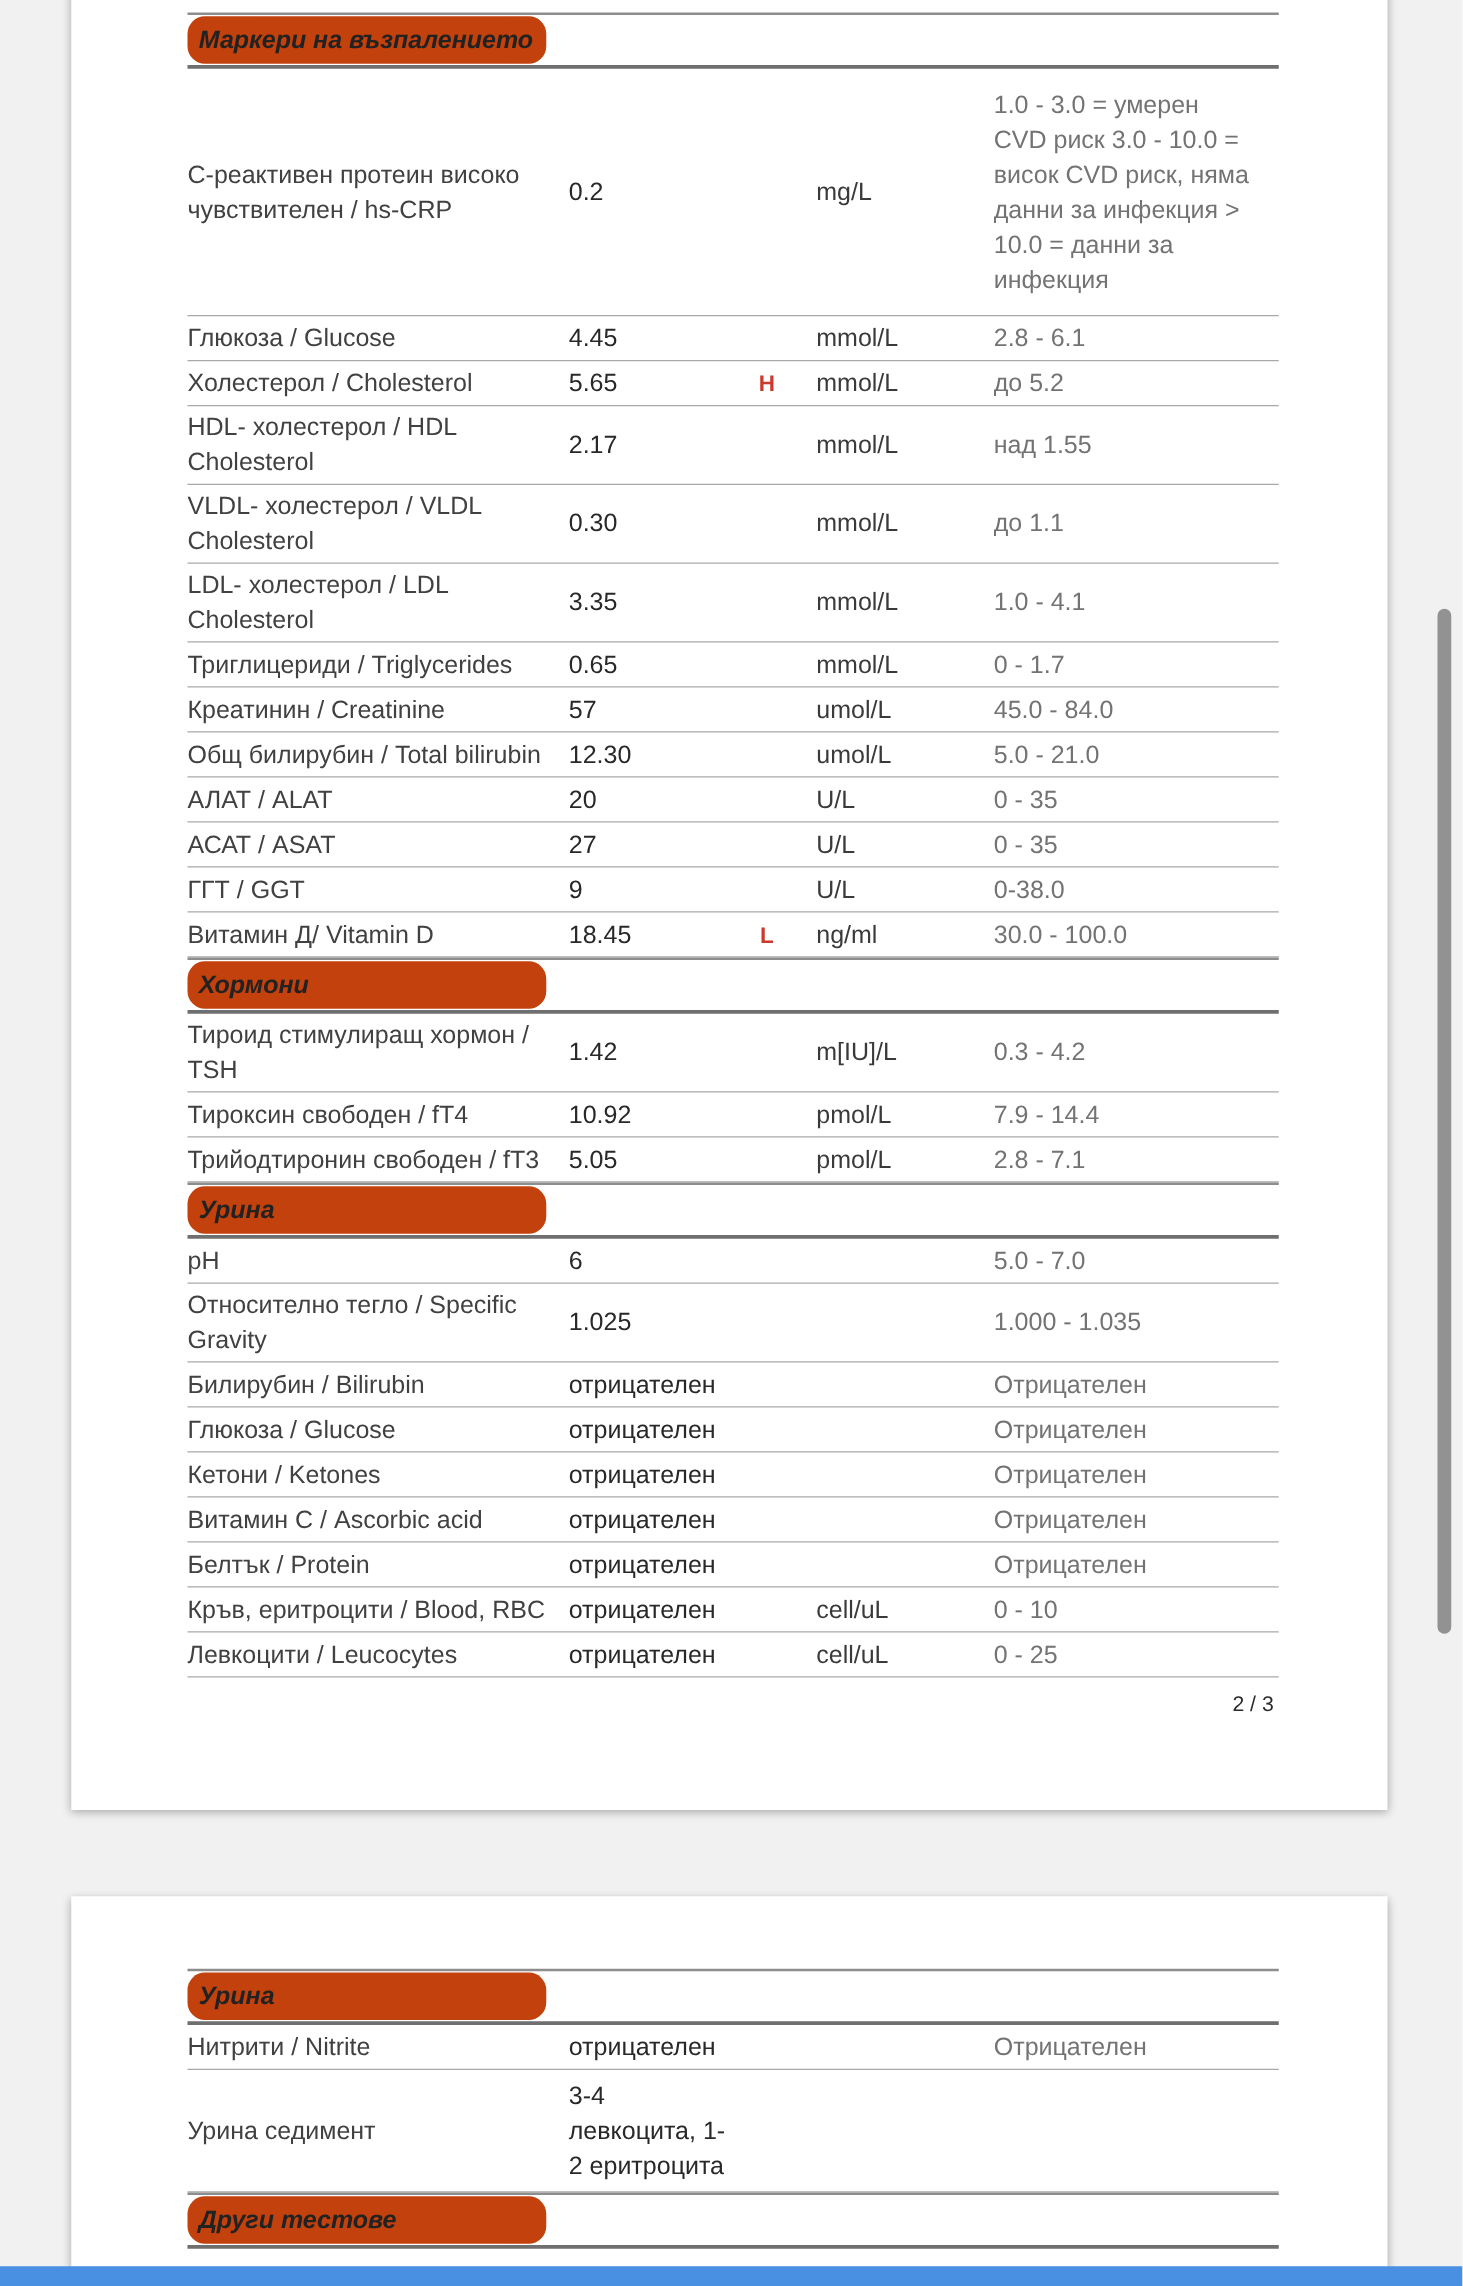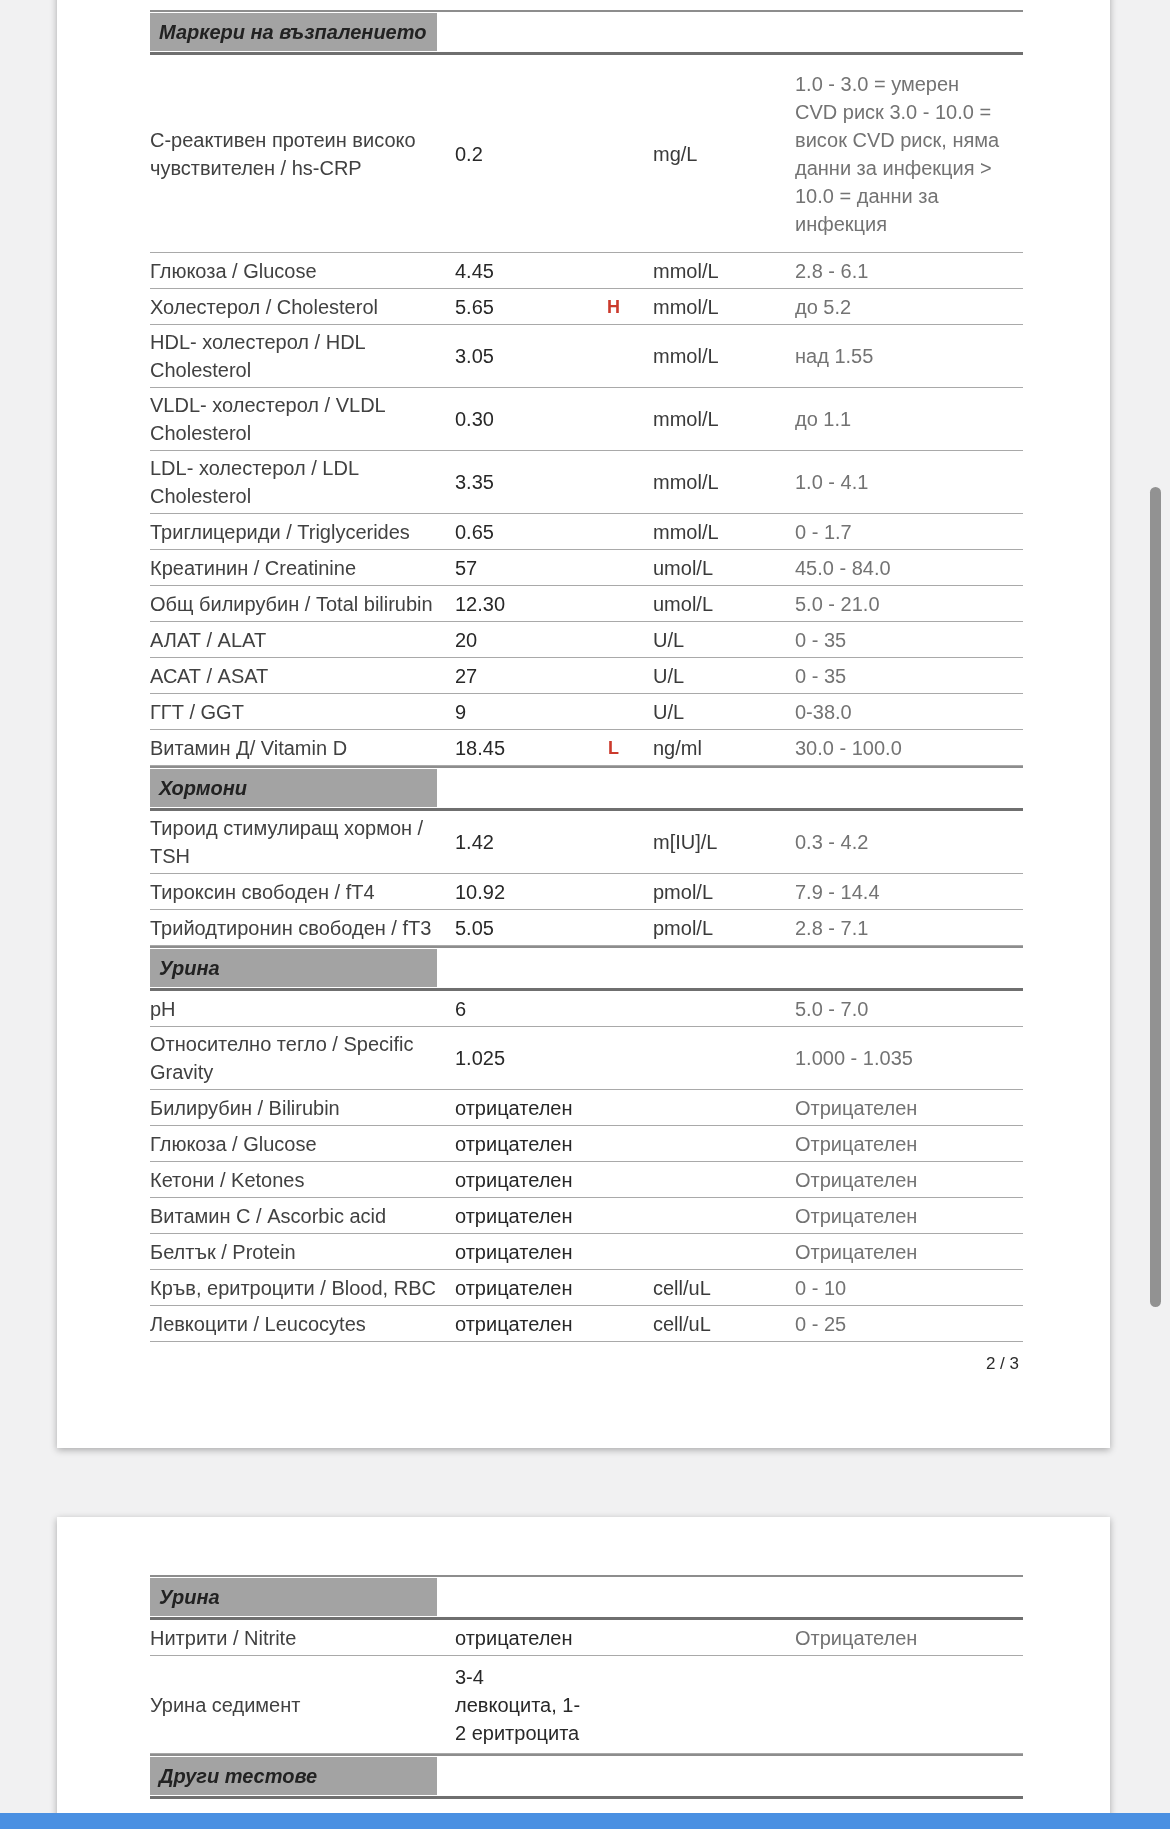--- a/index.html
+++ b/index.html
@@ -24,24 +24,25 @@
   .content{width:873px;}
 
   
   .sec-row{
     border-top:2px solid #8d8d8d;
     border-bottom:3px solid #6f6f6f;
     padding:1px 0;
   }
   .sec-box{
     width:287px;height:38px;
-    background:#a3a3a3;
+    background:#c2410c;
     display:flex;align-items:center;
     box-sizing:border-box;
     padding-left:9px;
+    border-radius:14px;
   }
   .sec-title{
     font-size:20px;font-weight:bold;font-style:italic;color:#222;
   }
 
   
   .row{
     display:grid;
     grid-template-columns:305px 127px 63px 150px 1fr;
     align-items:center;
@@ -124,21 +125,21 @@
       </div>
       <div class="row">
         <span class="cell c-name">Холестерол / Cholesterol</span>
         <span class="cell c-val">5.65</span>
         <span class="cell c-flag"><span>H</span></span>
         <span class="cell c-unit">mmol/L</span>
         <span class="cell c-ref">до 5.2</span>
       </div>
       <div class="row">
         <span class="cell c-name">HDL- холестерол / HDL Cholesterol</span>
-        <span class="cell c-val">3.05</span>
+        <span class="cell c-val">2.17</span>
         <span class="cell c-flag"></span>
         <span class="cell c-unit">mmol/L</span>
         <span class="cell c-ref">над 1.55</span>
       </div>
       <div class="row m">
         <span class="cell c-name">VLDL- холестерол / VLDL Cholesterol</span>
         <span class="cell c-val">0.30</span>
         <span class="cell c-flag"></span>
         <span class="cell c-unit">mmol/L</span>
         <span class="cell c-ref">до 1.1</span>

